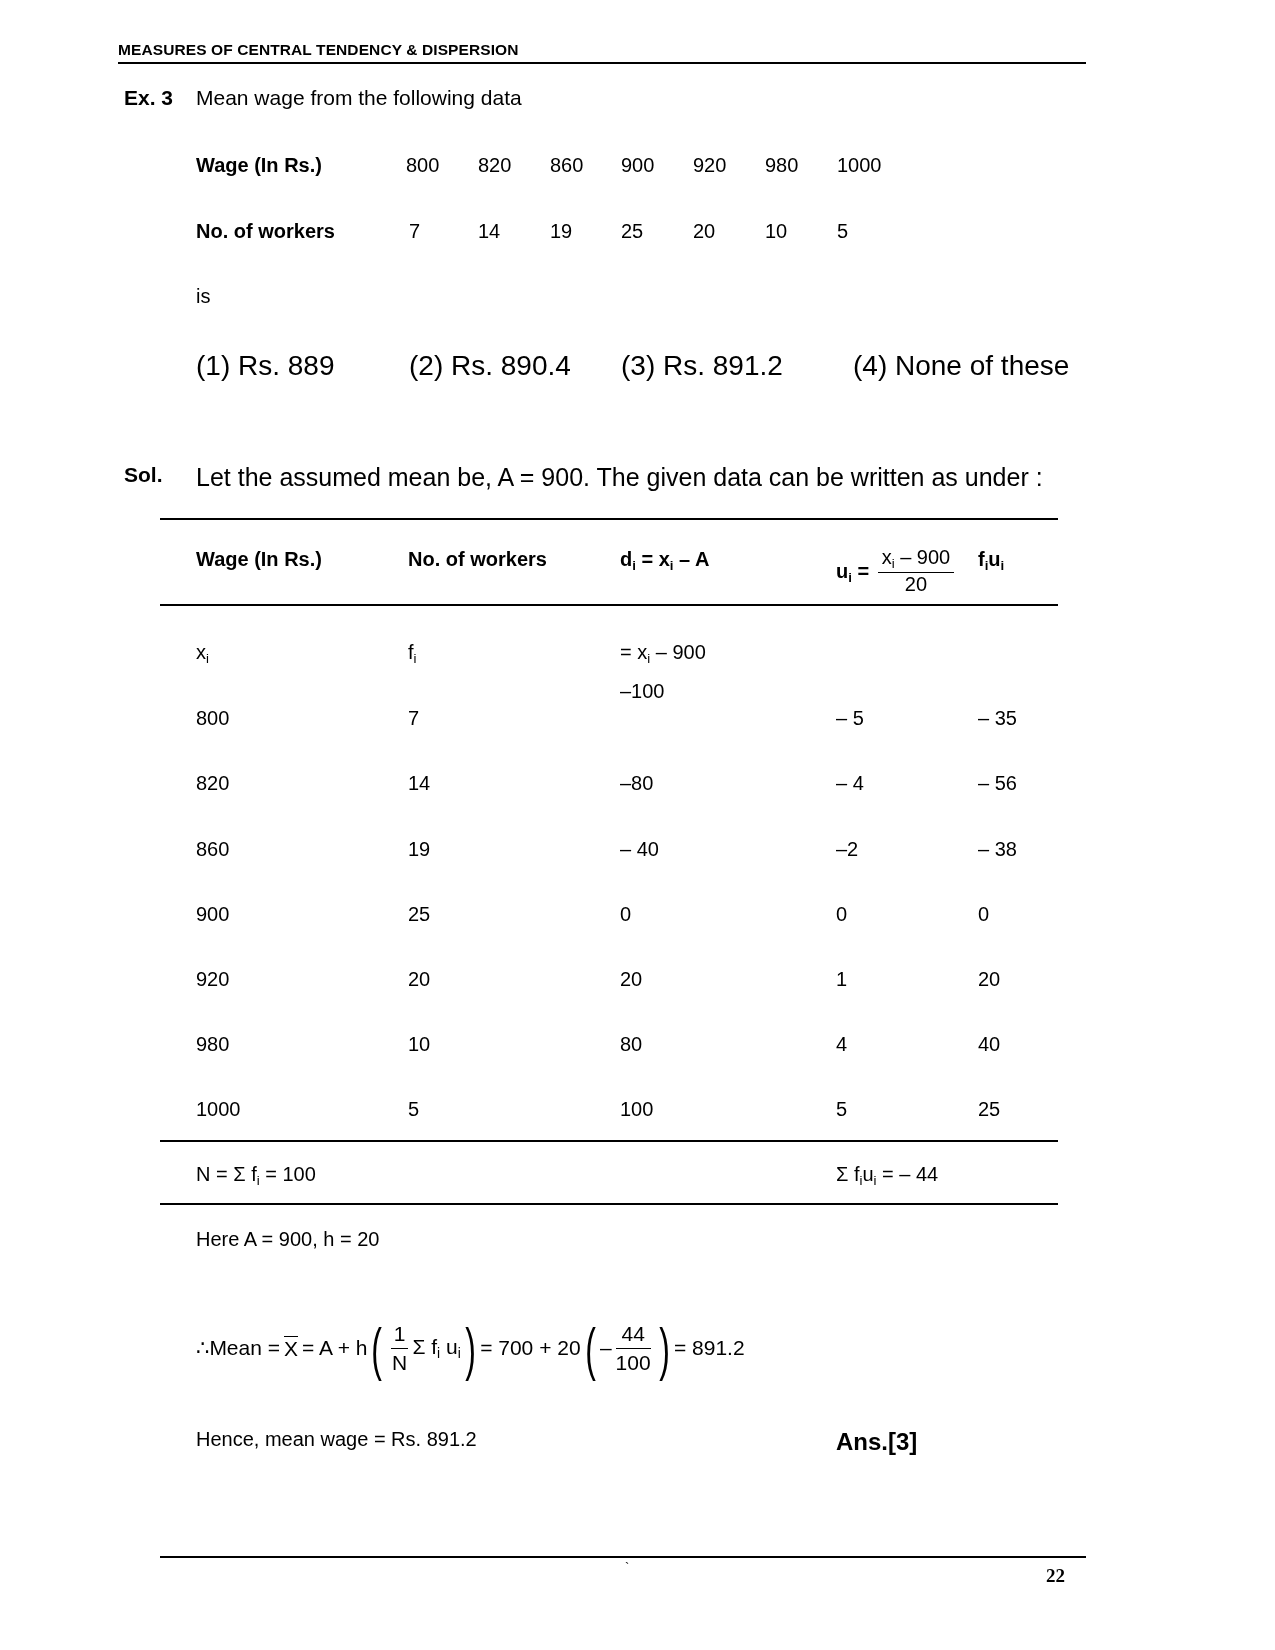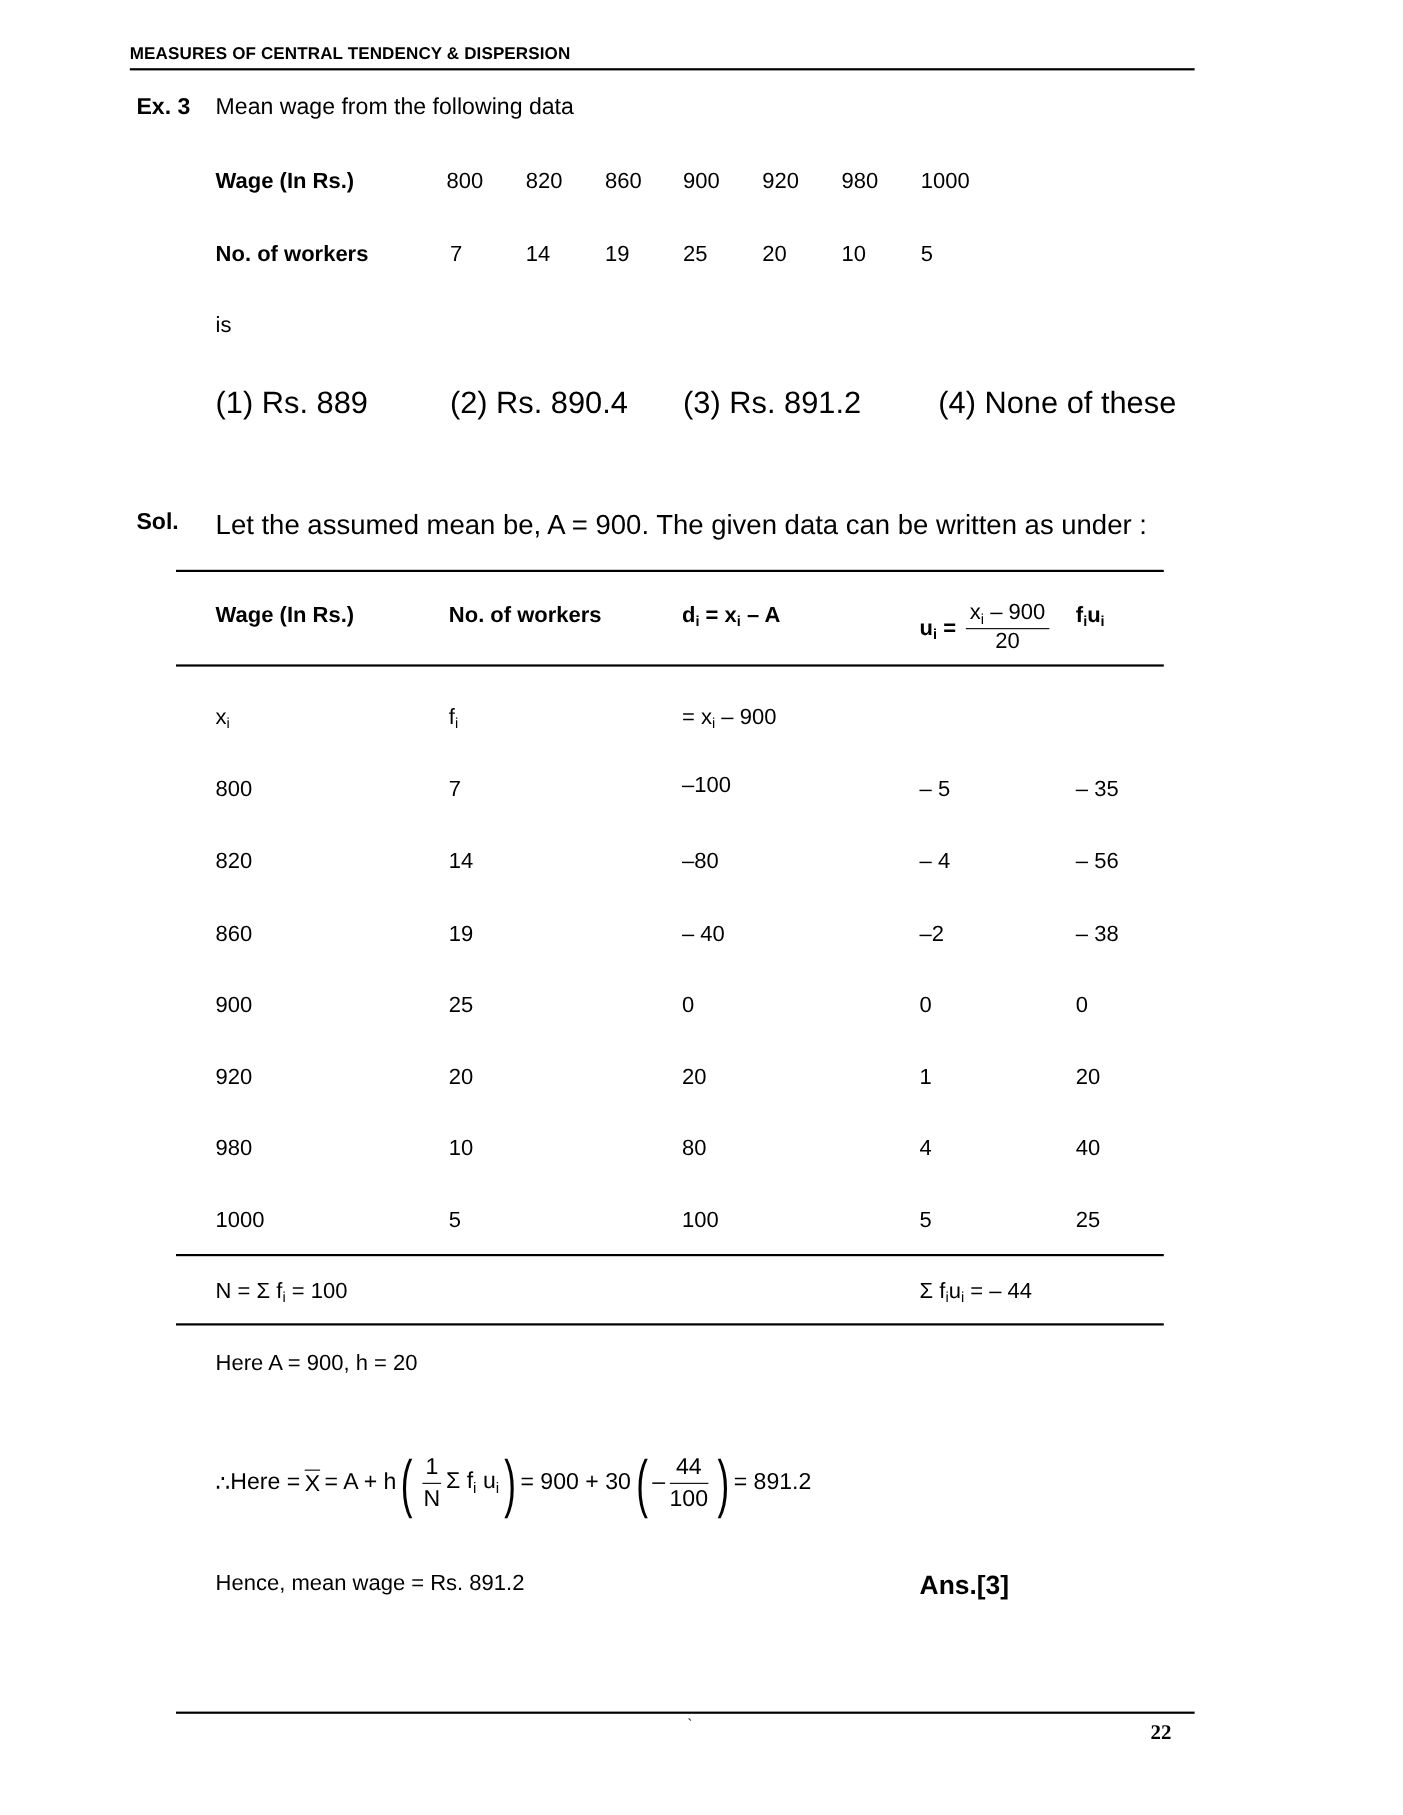--- a/index.html
+++ b/index.html
@@ -310,21 +310,21 @@
   </div>
   <div class="abs td c2" style="top:641px;">
     <span>f</span><span class="sub">i</span>
   </div>
   <div class="abs td c3" style="top:641px;">
     <span>= x</span><span class="sub">i</span><span> – 900</span>
   </div>
 
   <div class="abs td c1" style="top:707px;">800</div>
   <div class="abs td c2" style="top:707px;">7</div>
-  <div class="abs td c3" style="top:703px;">–100</div>
+  <div class="abs td c3" style="top:680px;">–100</div>
   <div class="abs td c4" style="top:707px;">– 5</div>
   <div class="abs td c5" style="top:707px;">– 35</div>
 
   <div class="abs td c1" style="top:772px;">820</div>
   <div class="abs td c2" style="top:772px;">14</div>
   <div class="abs td c3" style="top:772px;">–80</div>
   <div class="abs td c4" style="top:772px;">– 4</div>
   <div class="abs td c5" style="top:772px;">– 56</div>
 
   <div class="abs td c1" style="top:838px;">860</div>
@@ -361,31 +361,31 @@
     <span>N = </span><span>Σ f</span><span class="sub">i</span><span> = 100</span>
   </div>
   <div class="abs totals totals-right">
     <span>Σ f</span><span class="sub">i</span><span>u</span><span class="sub">i</span><span> = – 44</span>
   </div>
 
   <div class="abs here-line">Here A = 900, h = 20</div>
 
   <div class="formula">
     <span class="piece">∴</span>
-    <span class="piece">Here = </span>
+    <span class="piece">Mean = </span>
     <span class="xbar">X</span>
     <span class="piece"> = A + h</span>
     <span class="paren">(</span>
     <span class="frac-b">
       <span class="num">1</span>
       <span class="den">N</span>
     </span>
     <span class="piece"><span>Σ f</span><span class="sub">i</span>&nbsp;<span>u</span><span class="sub">i</span></span>
     <span class="paren">)</span>
-    <span class="piece"> = 900 + 30</span>
+    <span class="piece"> = 700 + 20</span>
     <span class="paren">(</span>
     <span class="piece">–</span>
     <span class="frac-b">
       <span class="num">44</span>
       <span class="den">100</span>
     </span>
     <span class="paren">)</span>
     <span class="piece"> = 891.2</span>
   </div>
 

